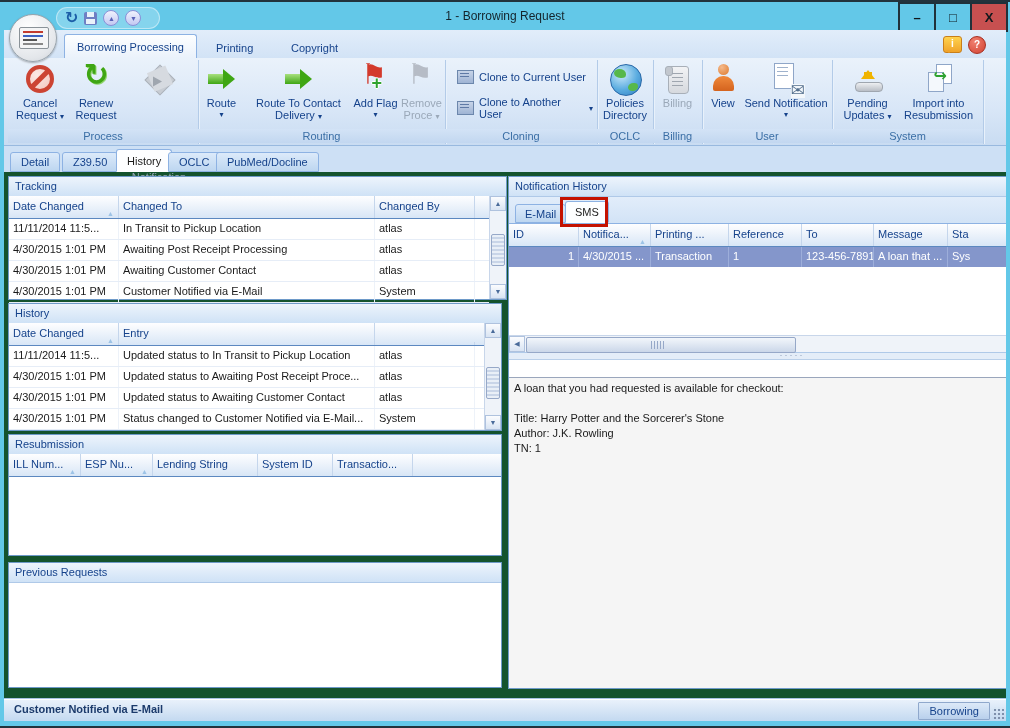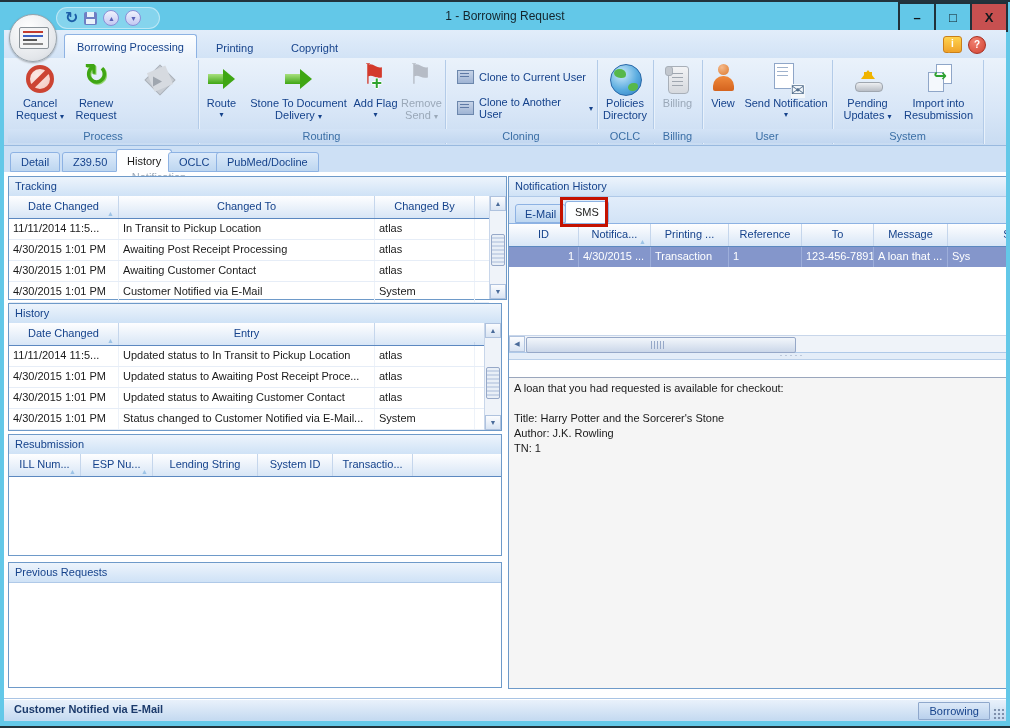--- a/index.html
+++ b/index.html
@@ -33,21 +33,21 @@
           border:1px solid #9AA4AC;box-shadow:0 1px 2px rgba(0,0,0,.3);}
   .appcard{position:absolute;left:9px;top:12px;width:28px;height:20px;background:#F4F5F6;
            border:1px solid #8A9298;border-radius:2px;}
   .appcard i{position:absolute;left:3px;height:2px;display:block;}
   .appcard .l1{top:3px;width:20px;background:#C23B2E;}
   .appcard .l2{top:7px;width:20px;background:#3B62C2;}
   .appcard .l3{top:11px;width:14px;background:#555;}
   .appcard .l4{top:15px;width:20px;background:#888;}
 
   
-  .winbody{position:absolute;left:4px;right:4px;top:30px;bottom:7px;background:#ffffff;overflow:hidden;}
+  .winbody{position:absolute;left:4px;right:4px;top:30px;bottom:7px;background:#14532d;overflow:hidden;}
 
   
   .rtabs{position:absolute;left:0;right:0;top:0;height:28px;background:linear-gradient(#E2EDFA,#D2E3F6);}
   .rtab{position:absolute;bottom:0;height:21px;padding:0 12px;display:flex;align-items:center;
         color:#15428B;cursor:default;}
   .rtab.sel{background:linear-gradient(#FDFEFF,#EAF2FB);border:1px solid #8DB2E3;border-bottom:none;
             border-radius:3px 3px 0 0;height:23px;}
   .r-ico{position:absolute;top:6px;width:17px;height:15px;}
   .ico-info{background:linear-gradient(#FFD34E,#F0A32A);border:1px solid #C87F1A;border-radius:3px;
             color:#FFF;font-weight:bold;text-align:center;line-height:13px;font-size:10px;}
@@ -124,21 +124,21 @@
         background:linear-gradient(#DCEAFA,#BDD6F0);border:1px solid #8DB2E3;border-radius:3px 3px 0 0;box-sizing:border-box;}
   .dtab.sel{background:#FDFEFF;color:#1A1A1A;height:23px;border-bottom:1px solid #FDFEFF;}
 
   
   .content{position:absolute;left:0;right:0;top:142px;height:528px;}
   .gbox{position:absolute;border:1px solid #6E9AC9;background:#FFF;box-sizing:border-box;}
   .gbox-h{height:19px;background:linear-gradient(#EDF4FC,#CFE2F6);border-bottom:1px solid #AFC9E8;
           color:#15428B;line-height:19px;padding-left:6px;}
   .thead{display:flex;height:22px;border-bottom:1px solid #5C88C0;background:linear-gradient(#FEFEFF,#D8E6F6);}
   .th{box-sizing:border-box;padding:0 4px;line-height:21px;color:#15428B;border-right:1px solid #C5D6EC;
-      white-space:nowrap;overflow:hidden;position:relative;text-align:center;}
+      white-space:nowrap;overflow:hidden;position:relative;}
   .th .sa{position:absolute;right:4px;top:7px;font-size:7px;color:#9DC3E6;}
   .trow{display:flex;height:20px;border-bottom:1px solid #E6EDF7;color:#1A1A1A;}
   .td{box-sizing:border-box;padding:0 4px;line-height:19px;border-right:1px solid #EDF2F9;
       white-space:nowrap;overflow:hidden;}
   .tbl{position:absolute;left:0;right:17px;top:19px;bottom:0;}
   .tbl.noscroll{right:0;}
 
   
   .vscroll{position:absolute;right:0;top:19px;bottom:0;width:17px;background:#EFF3F9;border-left:1px solid #C8D6EA;box-sizing:border-box;}
   .vs-btn{height:15px;display:flex;align-items:center;justify-content:center;font-size:7px;color:#4A6B9A;
@@ -255,36 +255,36 @@
           <span class="ico">
               <span class="i-garrow"></span>
             </span>
           <span>Route</span>
           <span class="dd">▾</span>
         </div>
         <div class="bigbtn" style="width:108px;">
           <span class="ico">
               <span class="i-garrow"></span>
             </span>
-          <span>Stone To Document</span>
+          <span>Route To Contact</span>
           <span><span>Delivery</span> <span class="dd">▾</span></span>
         </div>
         <div class="bigbtn" style="width:46px;">
           <span class="ico">
               <span class="i-flag red"><span>⚑</span><span class="plus">+</span></span>
             </span>
           <span>Add Flag</span>
           <span class="dd">▾</span>
         </div>
         <div class="bigbtn dis" style="width:46px;">
           <span class="ico">
               <span class="i-flag gray"><span>⚑</span></span>
             </span>
           <span>Remove</span>
-          <span><span>Send</span> <span class="dd">▾</span></span>
+          <span><span>Proce</span> <span class="dd">▾</span></span>
         </div>
       </div>
       <div class="grp-cap">Routing</div>
     </div>
 
     <div class="grp" style="left:441px;width:152px;">
       <div class="grp-btns smcol" style="padding-left:8px;align-items:flex-start;">
         <div class="smbtn">
           <span class="i-clone"></span>
           <span>Clone to Current User</span>

